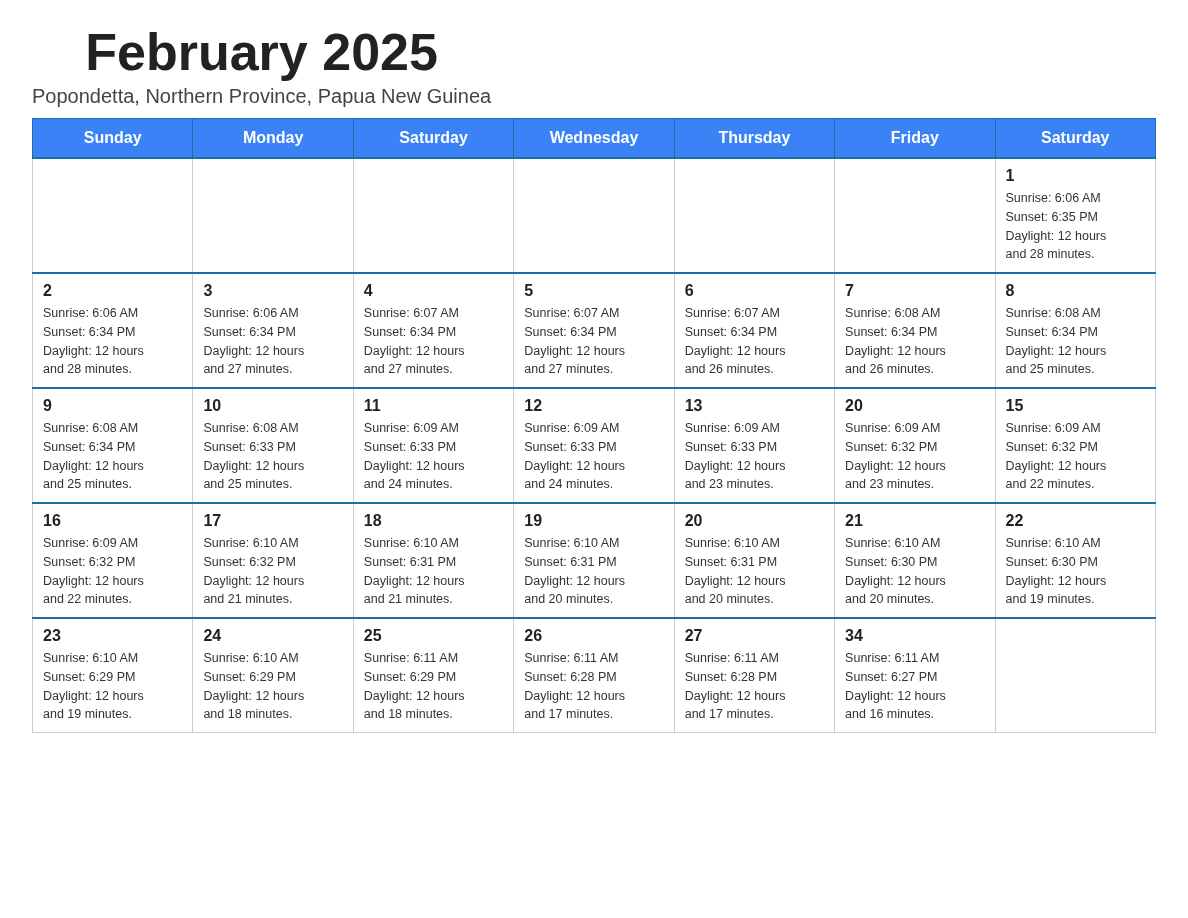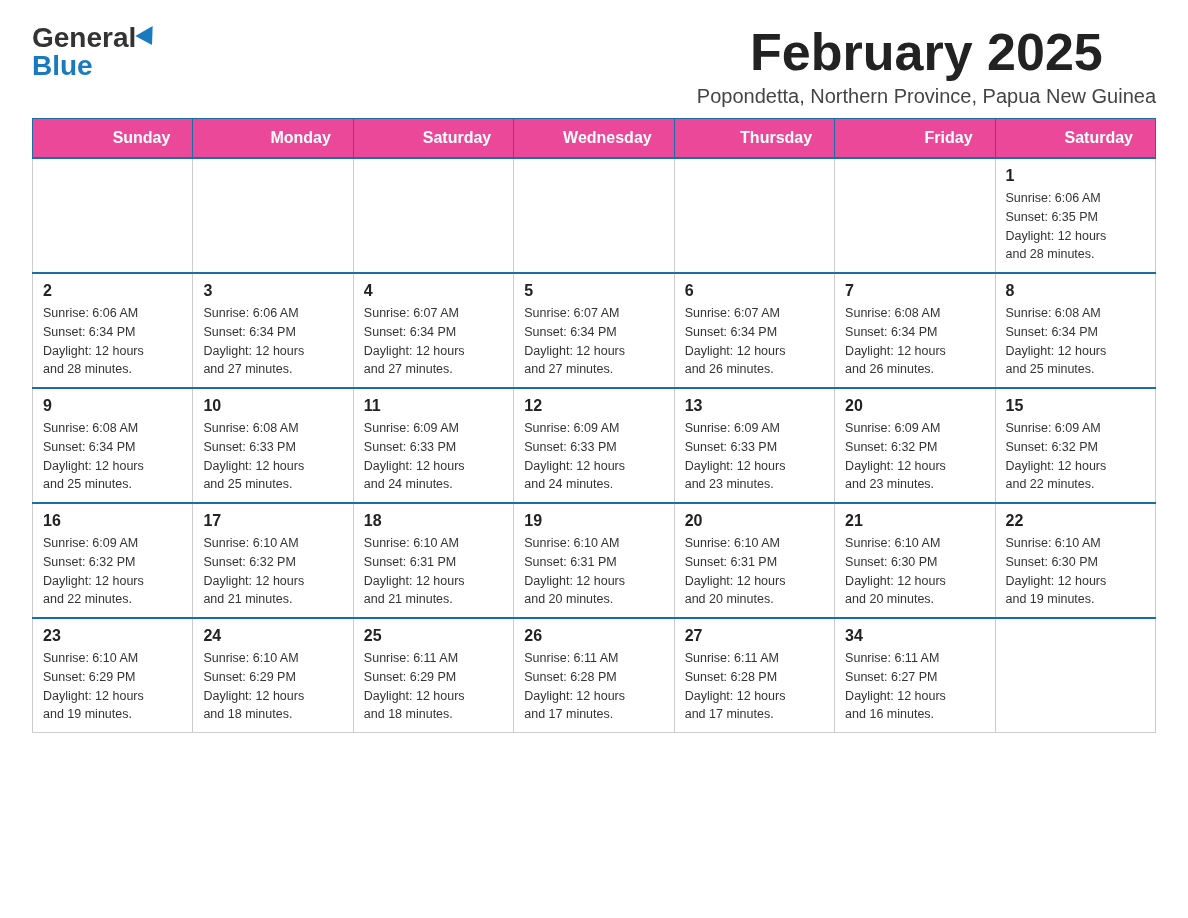--- a/index.html
+++ b/index.html
@@ -57,26 +57,26 @@
       font-size: 20px;
       color: #444;
       margin-top: 4px;
     }
     .calendar {
       width: 100%;
       border-collapse: collapse;
       margin-top: 10px;
     }
     .calendar thead tr th {
-      background-color: #ec4899;
+      background-color: #3b82f6;
       color: #fff;
       font-size: 16px;
       font-weight: bold;
-      padding: 10px 22px;
-      text-align: right;
+      padding: 10px 2px;
+      text-align: center;
       border: 1px solid #1a6ea8;
     }
     .calendar tbody tr td {
       vertical-align: top;
       border: 1px solid #ccc;
       padding: 8px 10px;
       width: 14.28%;
       min-height: 100px;
       font-size: 13px;
       color: #333;
@@ -97,27 +97,20 @@
       line-height: 1.5;
     }
     .calendar tbody tr {
       border-top: 2px solid #1a6ea8;
     }
   </style>
 </head>
 <body>
 
 <div class="header-area">
-  <div class="logo">
-    <div style="display:flex;align-items:center;">
-      <span class="logo-general">General</span>
-      <span class="logo-triangle"></span>
-    </div>
-    <span class="logo-blue">Blue</span>
-  </div>
   <div class="title-area">
     <div class="month-title">February 2025</div>
     <div class="location-subtitle">Popondetta, Northern Province, Papua New Guinea</div>
   </div>
 </div>
 
 <table class="calendar">
   <thead>
     <tr>
       <th>Sunday</th>

